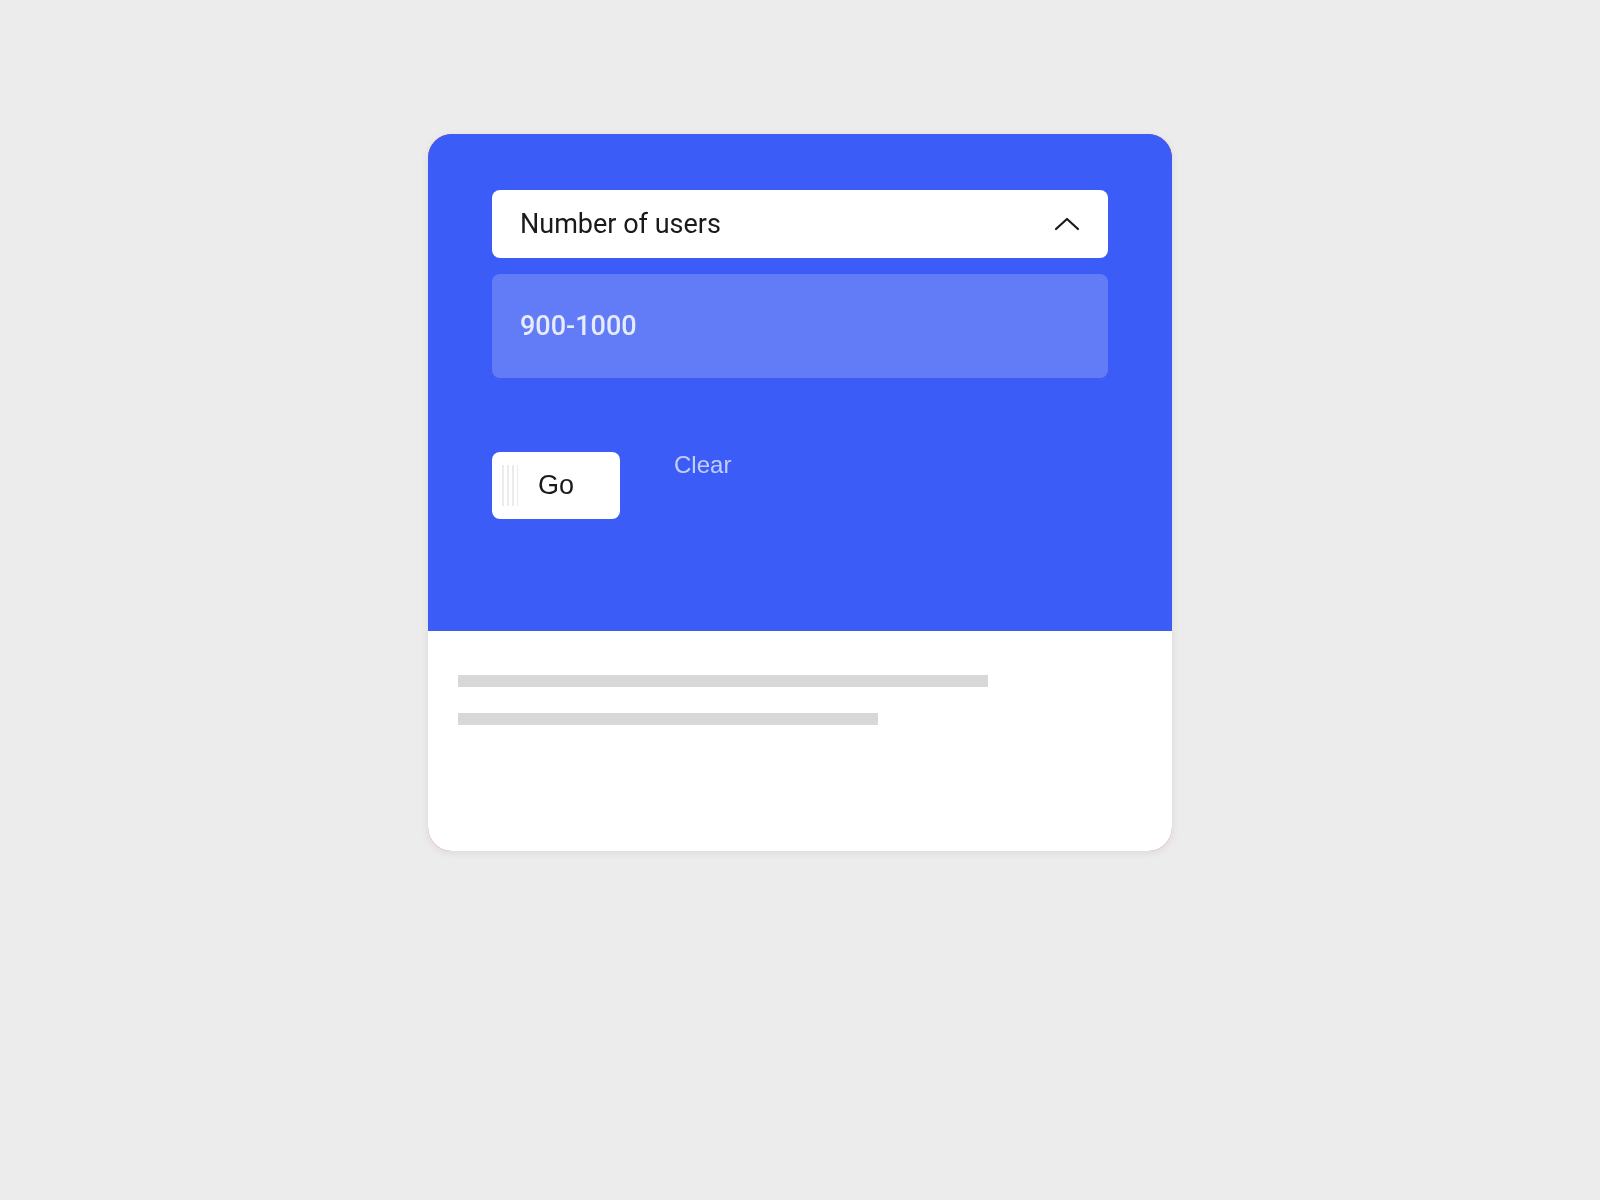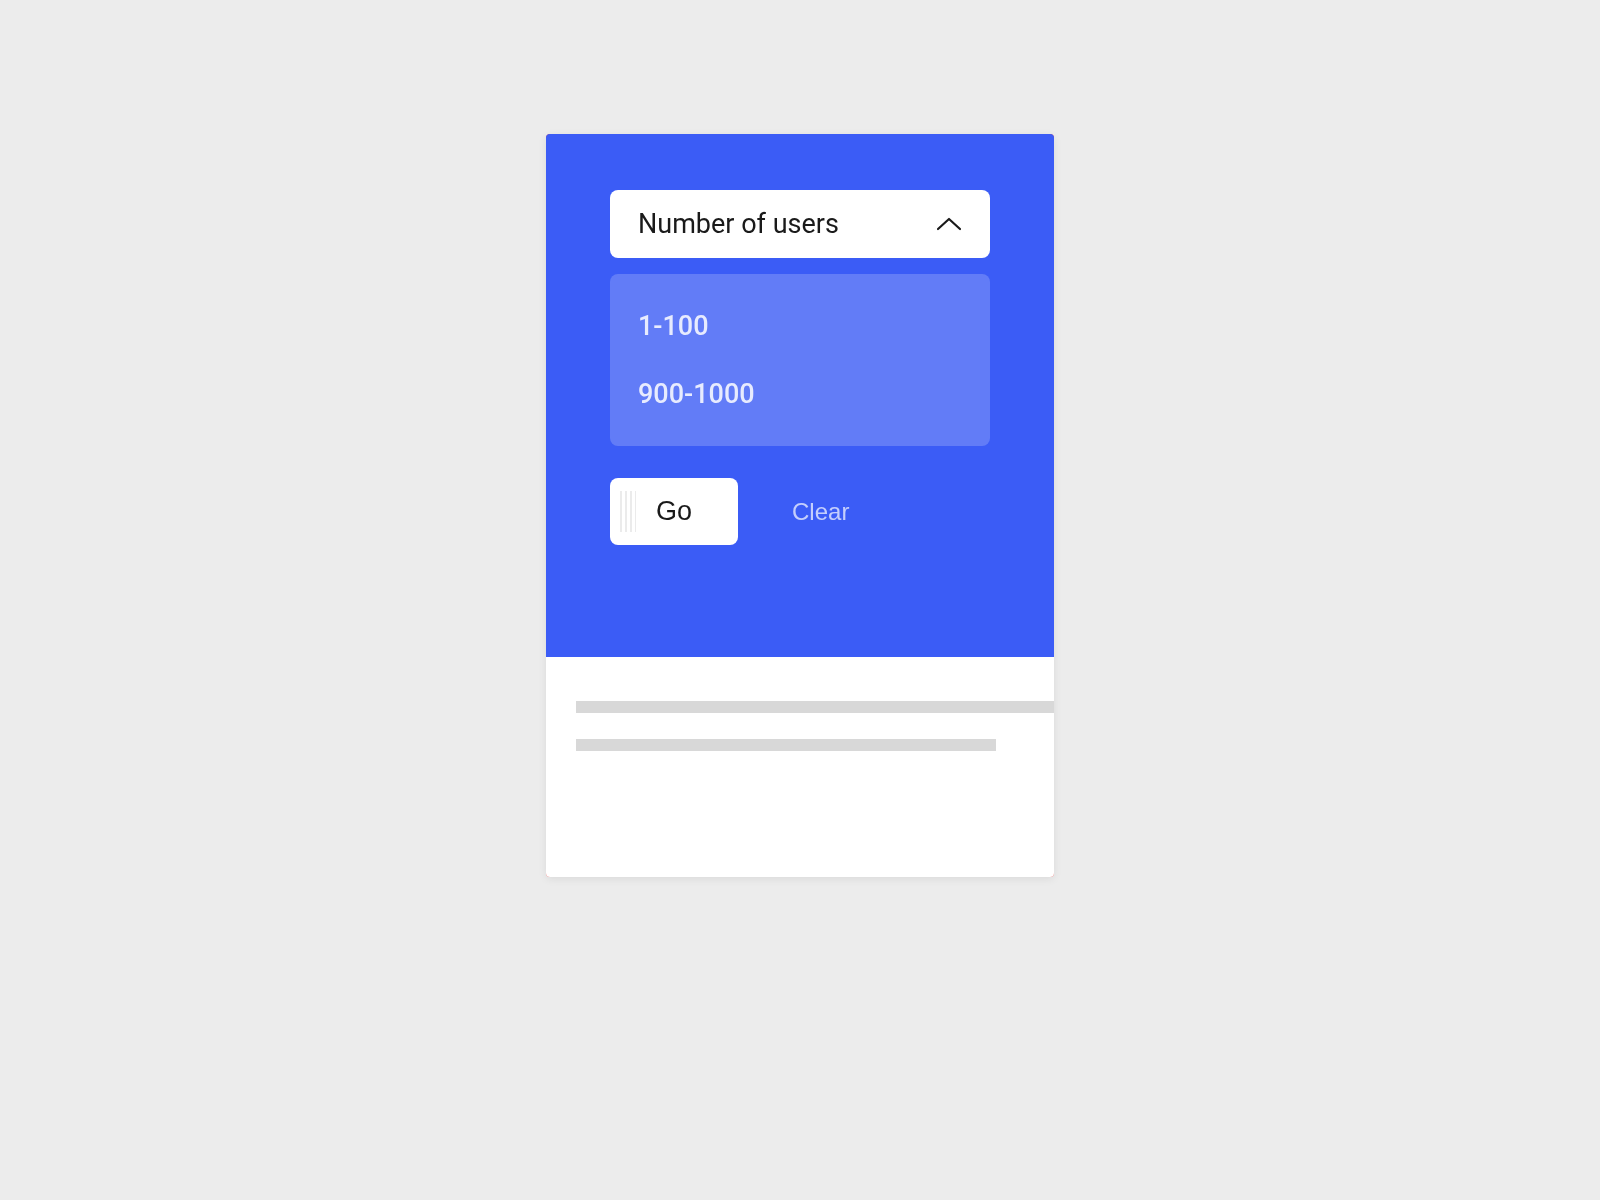--- a/index.html
+++ b/index.html
@@ -13,22 +13,22 @@
       font-family: -apple-system, BlinkMacSystemFont, 'Segoe UI', Roboto, Helvetica, Arial, sans-serif;
       width: 1600px;
       height: 1200px;
       display: flex;
       align-items: flex-start;
       justify-content: center;
       padding-top: 134px;
     }
     
     .card {
-      width: 508px;
-      border-radius: 4px;
+      width: 744px;
+      border-radius: 24px;
       overflow: hidden;
       box-shadow: 0 2px 8px rgba(0,0,0,0.08);
       background: #ef4444;
     }
     
     .card-top {
       background: #3B5CF6;
       padding: 56px 64px 112px 64px;
     }
     
@@ -86,20 +86,21 @@
     .go-button {
       background: #ffffff;
       border: none;
       border-radius: 8px;
       padding: 18px 46px;
       font-size: 27px;
       font-weight: 400;
       color: #1a1a1a;
       cursor: pointer;
       position: relative;
+      margin-top: 42px;
     }
     
     .go-button::before {
       content: '';
       position: absolute;
       left: 10px;
       top: 20%;
       bottom: 20%;
       width: 16px;
       background: repeating-linear-gradient(
@@ -149,21 +150,20 @@
     <div class="dropdown-header">
       <span class="dropdown-label">Number of users</span>
       <span class="chevron">
         <svg viewBox="0 0 26 16" fill="none" stroke="#1a1a1a" stroke-width="2.2" stroke-linecap="round" stroke-linejoin="round">
           <polyline points="2,13 13,3 24,13"></polyline>
         </svg>
       </span>
     </div>
 
     <div class="options-panel">
-      <div class="option">1-100</div>
       <div class="option">900-1000</div>
     </div>
 
     <div class="buttons-row">
       <button class="go-button">Go</button>
       <button class="clear-button">Clear</button>
     </div>
 
   </div>
 

